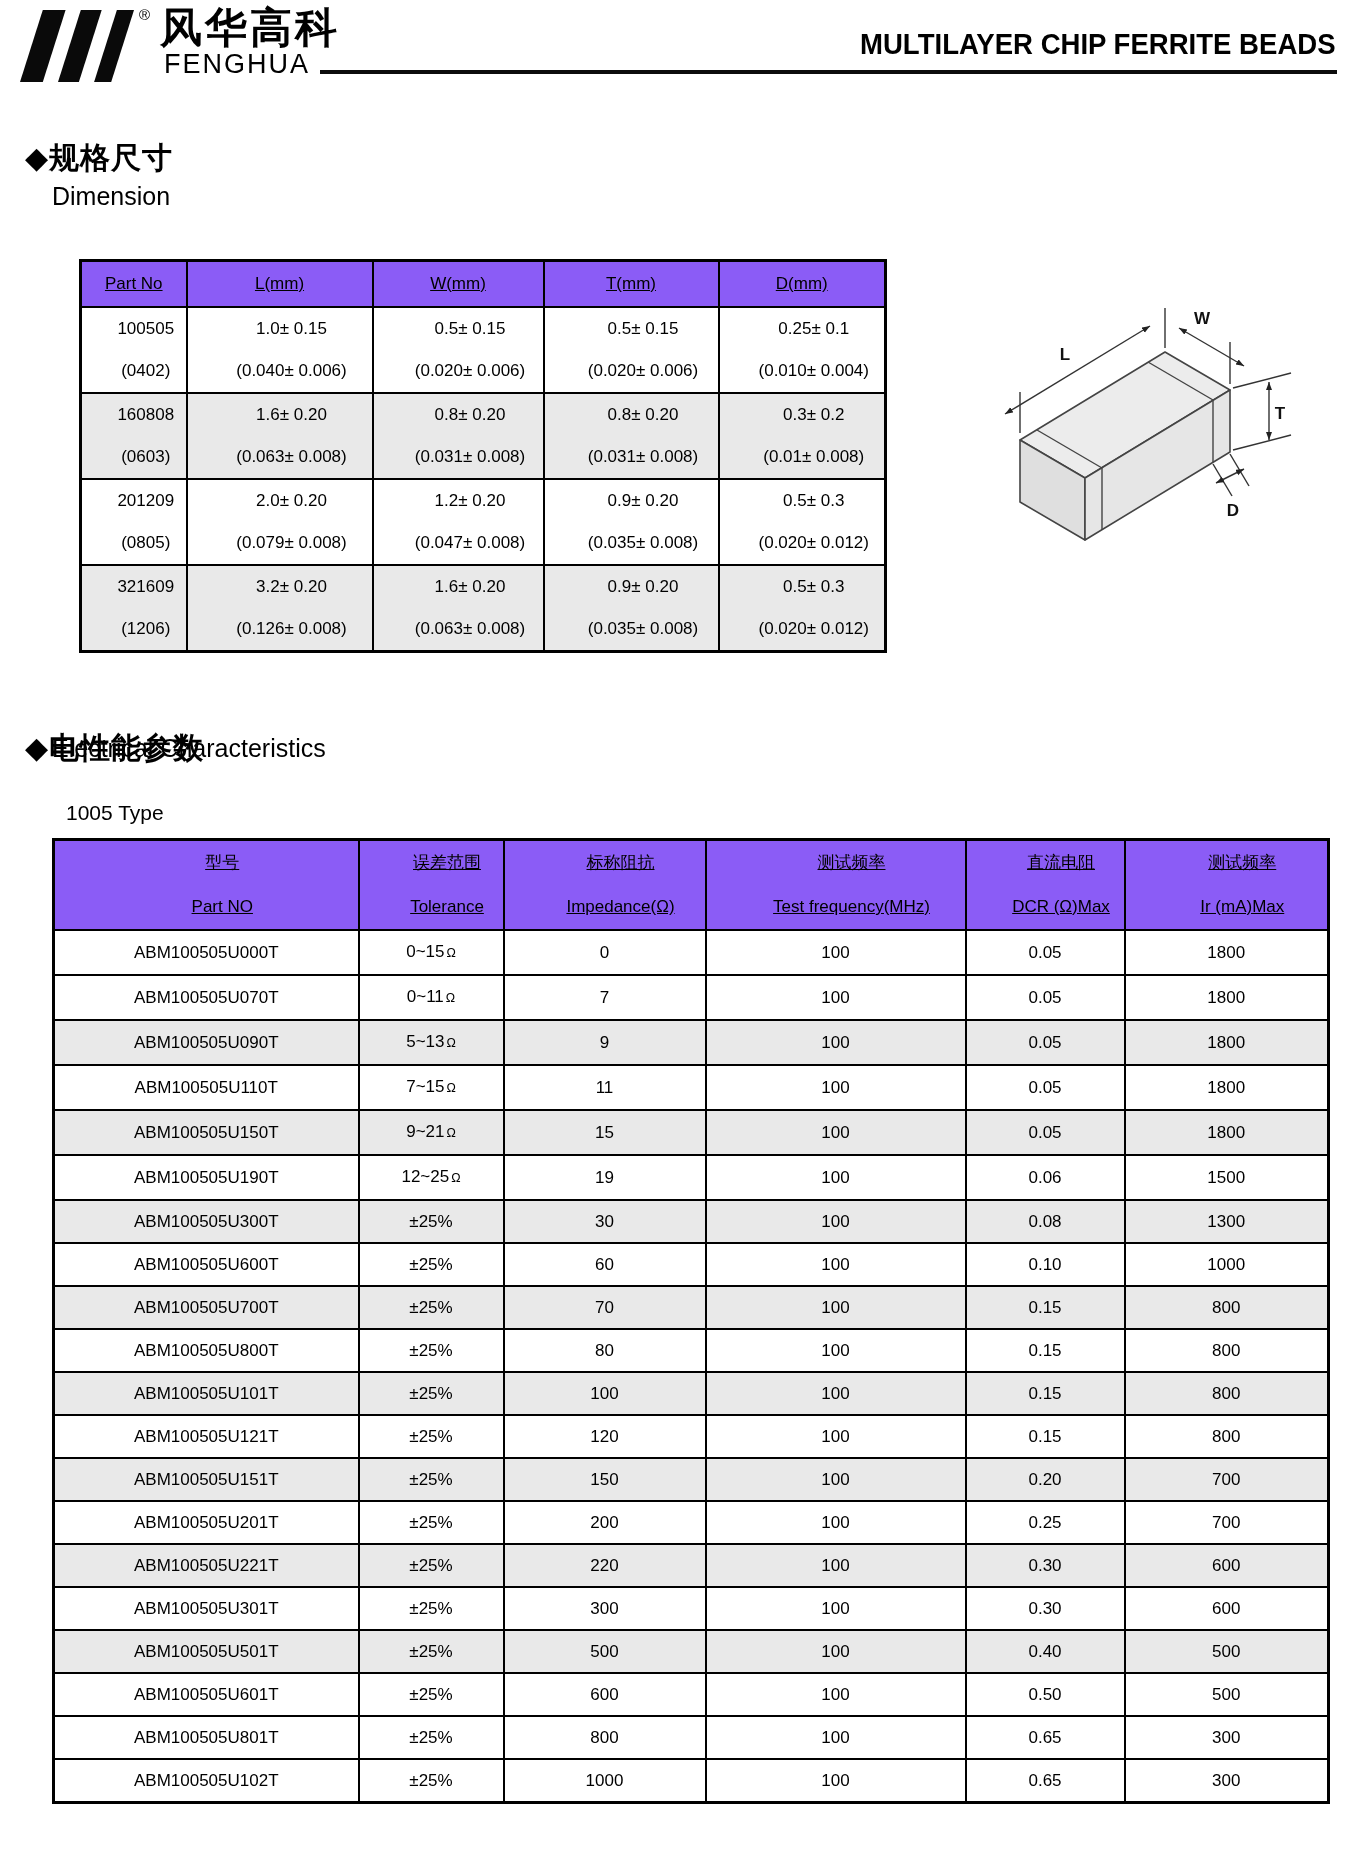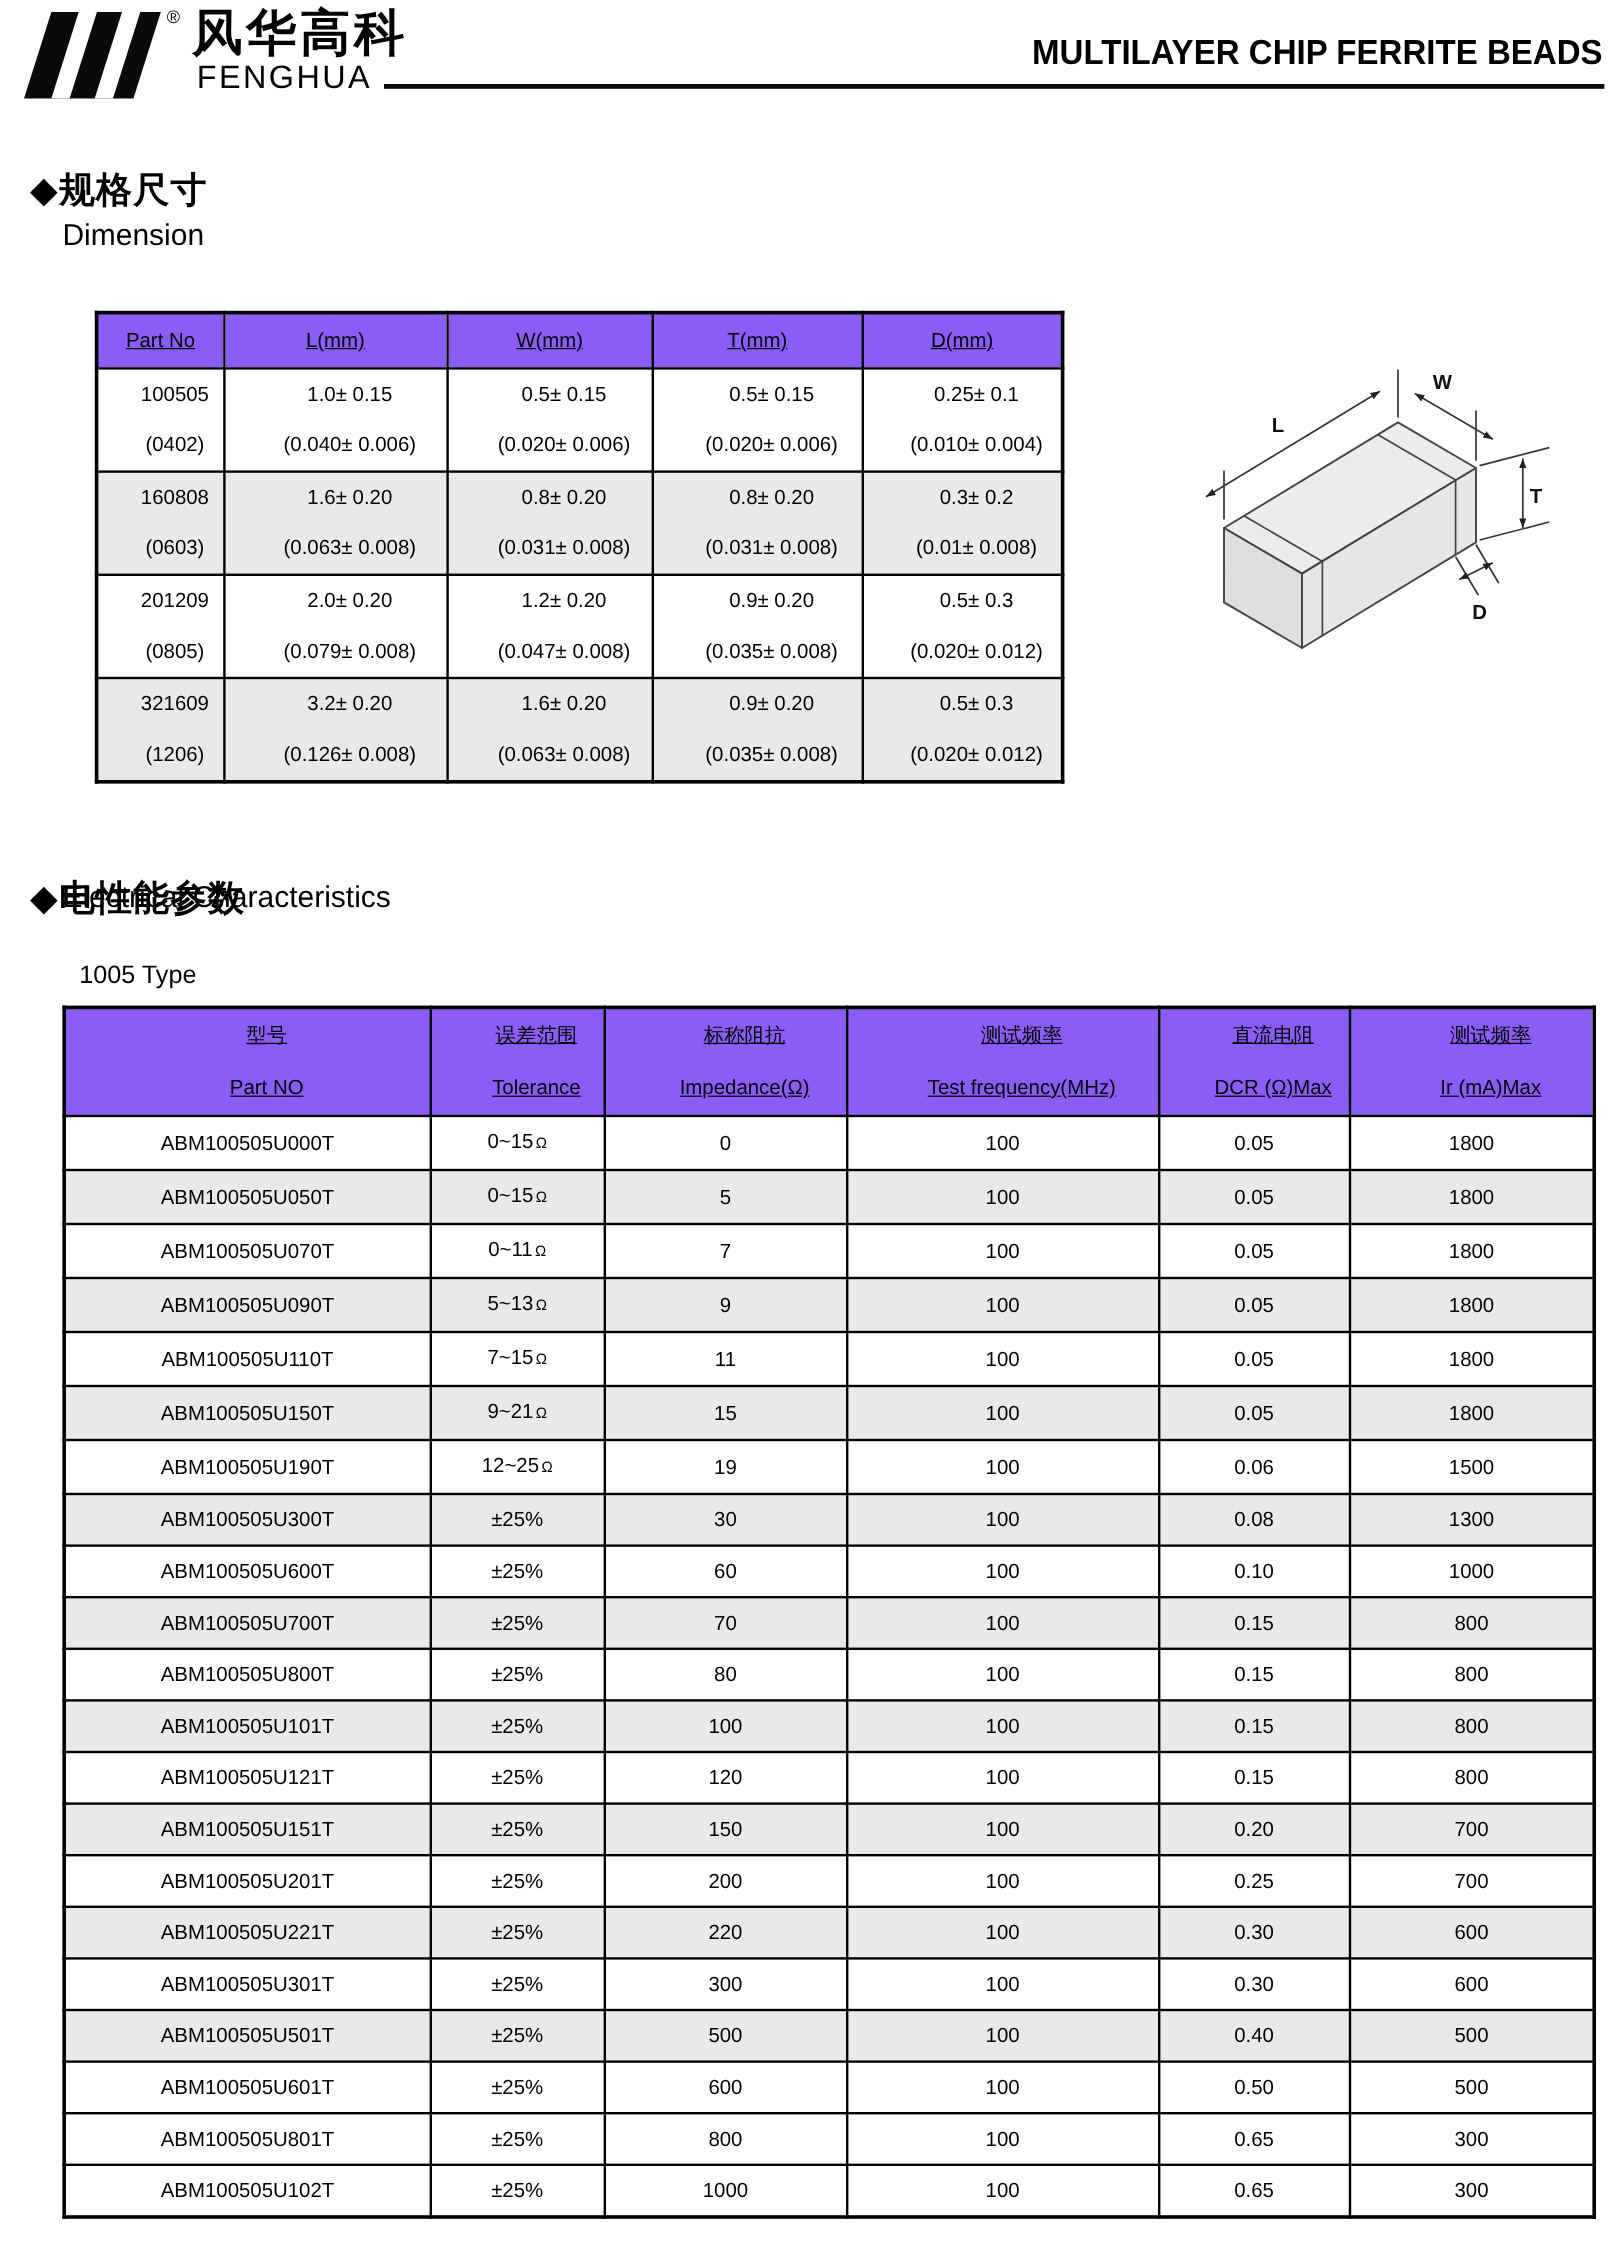--- a/index.html
+++ b/index.html
@@ -258,28 +258,20 @@
       </thead>
     <tbody id="elec-body">
         <tr>
           <td>ABM100505U000T</td>
           <td>0~15<span class="omega">Ω</span></td>
           <td>0</td>
           <td>100</td>
           <td>0.05</td>
           <td>1800</td>
         </tr>
-        <tr class="gray">
-          <td>ABM100505U050T</td>
-          <td>0~15<span class="omega">Ω</span></td>
-          <td>5</td>
-          <td>100</td>
-          <td>0.05</td>
-          <td>1800</td>
-        </tr>
         <tr>
           <td>ABM100505U070T</td>
           <td>0~11<span class="omega">Ω</span></td>
           <td>7</td>
           <td>100</td>
           <td>0.05</td>
           <td>1800</td>
         </tr>
         <tr class="gray">
           <td>ABM100505U090T</td>

